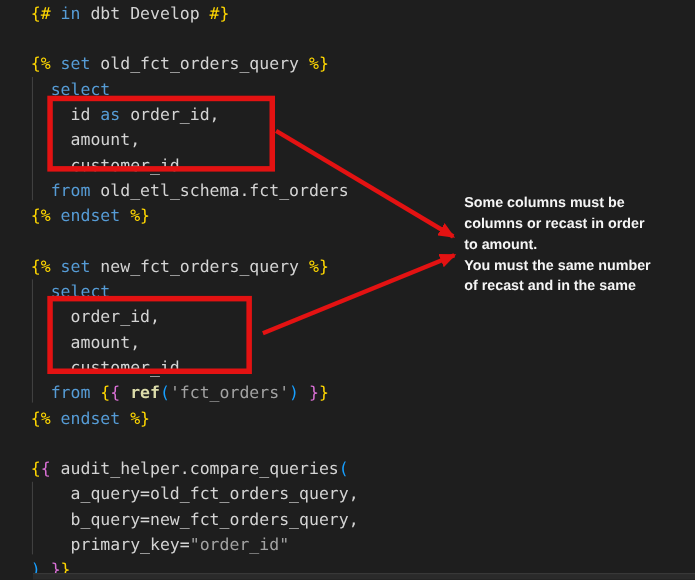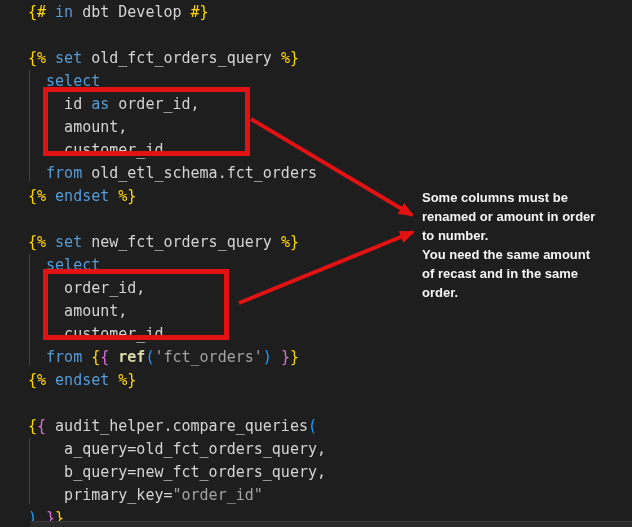--- a/index.html
+++ b/index.html
@@ -49,21 +49,21 @@
   #arrows {
     position: absolute;
     inset: 0;
     pointer-events: none;
   }
 
   
   #note {
     position: absolute;
     left: 402px;
-    top: 188px;
+    top: 174px;
     font-family: "Liberation Sans", sans-serif;
     font-weight: bold;
     font-size: 13px;
     line-height: 19px;
     color: #f5f5f5;
   }
 
   
   #hscrollbar {
     position: absolute;
@@ -94,22 +94,21 @@
       <marker id="ah" markerUnits="userSpaceOnUse" markerWidth="16" markerHeight="13" refX="13" refY="6.5" orient="auto">
         <polygon points="0,0 15,6.5 0,13" fill="#e31212"></polygon>
       </marker>
     </defs>
     <line x1="231" y1="119" x2="392" y2="215" stroke="#e31212" stroke-width="4" marker-end="url(#ah)"></line>
     <line x1="219" y1="303" x2="393" y2="232" stroke="#e31212" stroke-width="4" marker-end="url(#ah)"></line>
   </svg>
 
   <div id="note">
       <div>Some columns must be</div>
-      <div>renamed or amount in order</div>
-      <div>to number.</div>
-      <div>You need the same amount</div>
+      <div>columns or recast in order</div>
+      <div>to amount.</div>
+      <div>You must the same number</div>
       <div>of recast and in the same</div>
-      <div>order.</div>
     </div>
 
   <div id="hscrollbar"></div>
 
 </div>
 
 </body></html>

